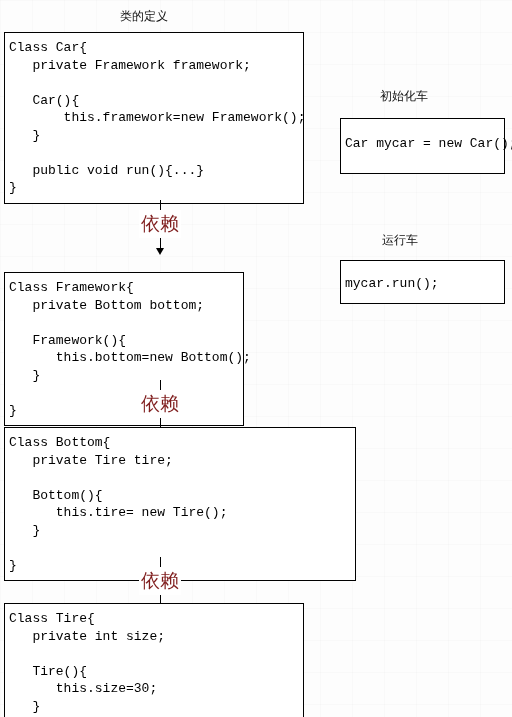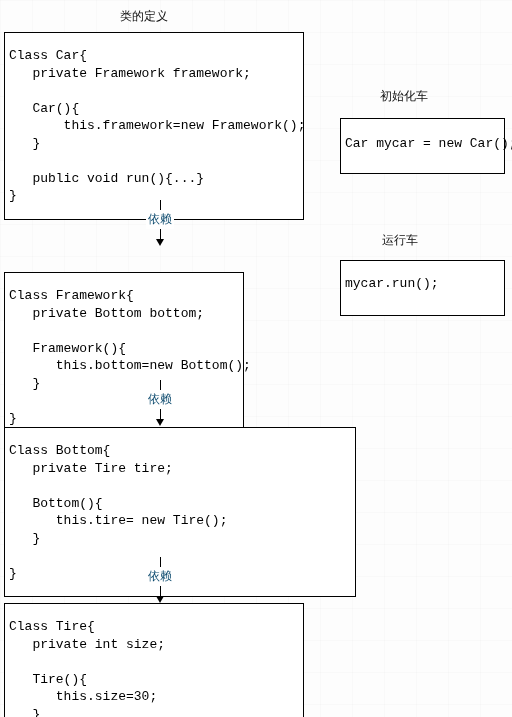--- a/index.html
+++ b/index.html
@@ -26,40 +26,40 @@
       position: absolute;
       font-family: "Songti SC", "SimSun", serif;
       font-size: 12px;
       color: #111;
       text-align: center;
     }
     .box {
       position: absolute;
       border: 1px solid #000;
       background: #fff;
-      padding: 14px 4px;
+      padding: 6px 4px;
       white-space: pre;
       line-height: 1.35;
     }
     .connector {
       position: absolute;
       display: flex;
       flex-direction: column;
       align-items: center;
       width: 60px;
     }
     .connector .stem {
       width: 1px;
       background: #000;
       height: 10px;
     }
     .connector .label {
       font-family: "Songti SC","SimSun",serif;
-      font-size: 12px;
-      color: #0c4a6e;
+      font-size: 19px;
+      color: #7f1d1d;
       background: #fff;
       padding: 1px 2px;
     }
     .connector .arrow {
       width: 0; height: 0;
       border-left: 4px solid transparent;
       border-right: 4px solid transparent;
       border-top: 7px solid #000;
     }
   </style>
@@ -125,13 +125,13 @@
    private int size;
 
    Tire(){
       this.size=30;
    }
 
 }</div>
 
 <div class="box" style="left:340px; top:118px; width:165px; height:56px; padding-top:16px;">Car mycar = new Car();</div>
 
-<div class="box" style="left:340px; top:260px; width:165px; height:56px; padding-top:14px;">mycar.run();</div>
+<div class="box" style="left:340px; top:260px; width:165px; height:44px; padding-top:14px;">mycar.run();</div>
 
 </body></html>

